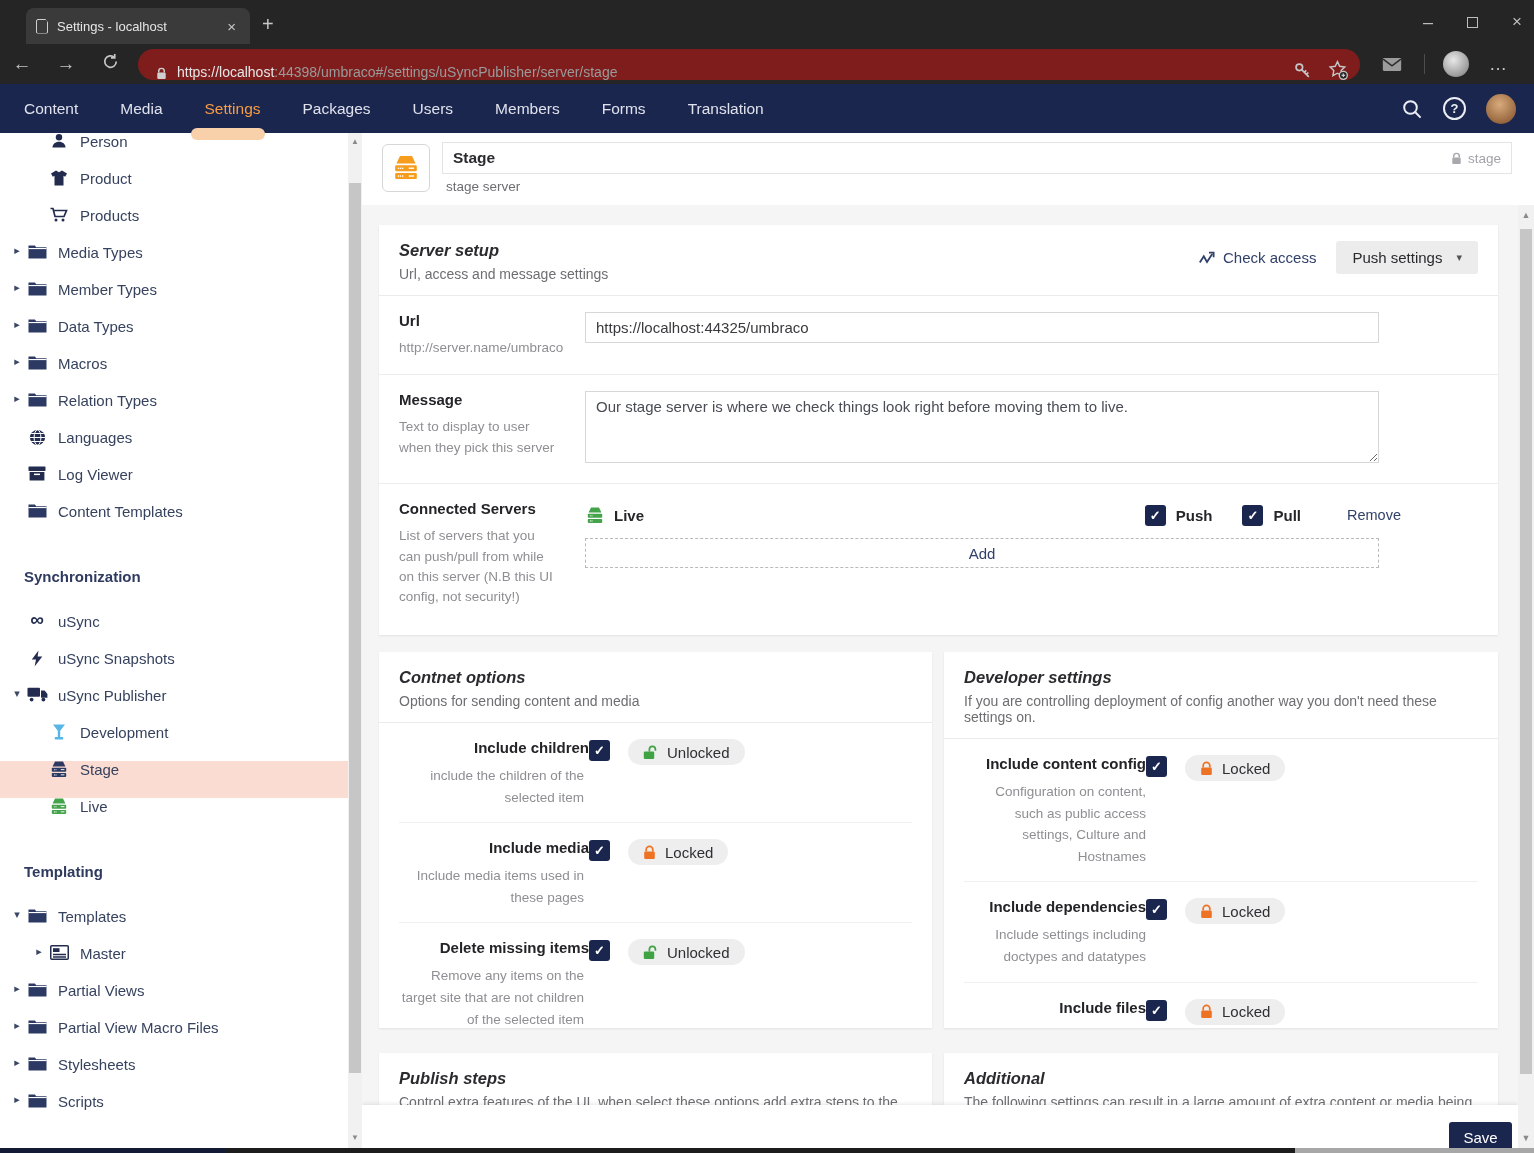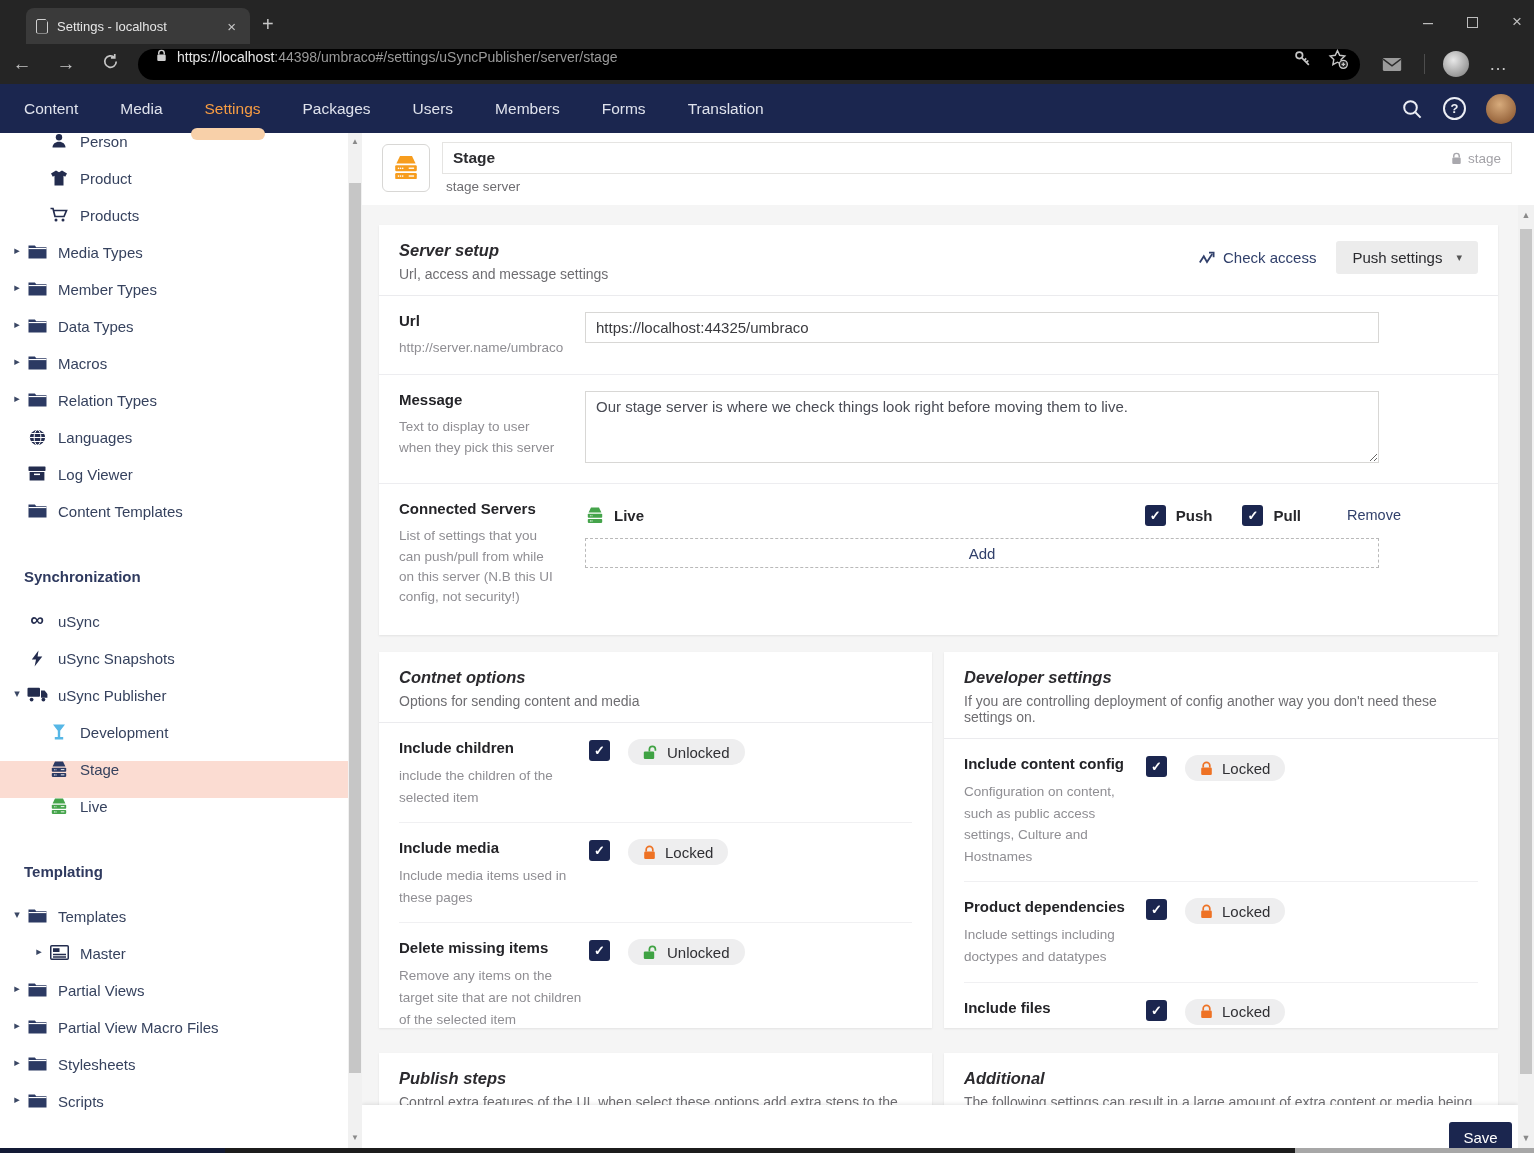--- a/index.html
+++ b/index.html
@@ -15,21 +15,21 @@
   .tab-title { color:#e6e6e6; font-size:13px; flex:1; white-space:nowrap; overflow:hidden; }
   .tab-close { color:#c7c7c7; font-size:15px; padding:0 4px; cursor:pointer; }
   .newtab { position:absolute; left:262px; top:14px; color:#c7c7c7; font-size:20px; line-height:20px; cursor:pointer; }
   .win-controls { position:absolute; right:12px; top:0; height:44px; display:flex; align-items:center; gap:34px; color:#bdbdbd; }
   .win-min { font-size:18px; cursor:pointer; }
   .win-max { width:11px; height:11px; border:1.5px solid #bdbdbd; cursor:pointer; }
   .win-close { font-size:17px; cursor:pointer; }
 
   .addressbar { position:absolute; left:0; top:44px; width:100%; height:40px; background:#252525; display:flex; align-items:center; }
   .nav-glyph { color:#c6c6c6; font-size:19px; width:44px; text-align:center; cursor:pointer; }
-  .urlfield { margin-left:6px; width:1222px; height:31px; background:#000000; border-radius:16px; display:flex; align-items:flex-start; padding:0 12px; }
+  .urlfield { margin-left:6px; width:1222px; height:31px; background:#7f1d1d; border-radius:16px; display:flex; align-items:flex-end; padding:0 12px; }
   .url-lock { margin:0 10px 0 6px; display:flex; }
   .url-text { font-size:14px; color:#e6e6e6; white-space:nowrap; overflow:hidden; flex:1; }
   .url-text .dim { color:#9a9a9a; }
   .field-ico { margin-left:16px; display:flex; cursor:pointer; }
   .bar-ico { margin-left:22px; display:flex; cursor:pointer; }
   .bar-divider { width:1px; height:20px; background:#4d4d4d; margin-left:22px; }
   .browser-avatar { width:26px; height:26px; border-radius:50%; margin-left:18px; background:radial-gradient(circle at 40% 35%, #e8e8e8, #9a9a9a 70%, #6f6f6f); cursor:pointer; }
   .more-dots { color:#c6c6c6; font-size:18px; margin-left:20px; letter-spacing:1px; cursor:pointer; padding-right:8px; }
 
   
@@ -89,21 +89,21 @@
   .server-line .sname { font-size:15px; font-weight:bold; color:#26262a; margin-left:9px; }
   .server-line .spacer { flex:1; }
   .cb { width:21px; height:21px; background:#1b264f; border-radius:3px; color:#fff; font-size:13px; font-weight:bold; display:flex; align-items:center; justify-content:center; cursor:pointer; flex:none; }
   .cb-label { font-size:15px; font-weight:bold; color:#26262a; margin-left:10px; }
   .pullgrp { margin-left:30px; display:flex; align-items:center; }
   .pushgrp { display:flex; align-items:center; }
   .remove-link { margin-left:46px; font-size:14.5px; color:#31406b; cursor:pointer; }
   .add-box { margin-top:8px; width:794px; height:30px; border:1px dashed #b9b9b9; display:flex; align-items:center; justify-content:center; font-size:15px; color:#31406b; cursor:pointer; }
 
   .opt-row { display:flex; padding:16px 0 14px 0; border-bottom:1px solid #f0f0f2; margin:0 20px; }
-  .opt-label { width:190px; flex:none; }
+  .opt-label { width:190px; flex:none;text-align:right; }
   .opt-label .ol { font-size:15px; font-weight:bold; color:#242428; }
   .opt-label .od { font-size:13.5px; color:#8f8e93; line-height:1.6; margin-top:9px; max-width:185px; }
   .opt-cb { margin-top:1px; }
   .pill { margin-left:18px; height:26px; background:#eeeeef; border-radius:14px; display:inline-flex; align-items:center; padding:0 15px; gap:9px; font-size:15px; color:#2f2f33; flex:none; align-self:flex-start; margin-top:0; }
   .rcol .opt-label { width:182px; }
 
   .footer-bar { position:absolute; left:0; top:972px; width:1156px; height:43px; background:#fff; box-shadow:0 -1px 4px rgba(0,0,0,0.10); z-index:6; }
   .save-btn { position:absolute; right:6px; top:17px; width:63px; height:30px; background:#1b264f; color:#fff; border:none; border-radius:3px; font-family:inherit; font-size:15px; cursor:pointer; }
 
   .ct-scroll { position:absolute; right:0; top:72px; width:16px; height:943px; background:#f1f1f1; z-index:7; }
@@ -532,21 +532,21 @@
             <div class="pl">Message</div>
             <div class="ph">Text to display to user when they pick this server</div>
           </div>
           <div class="prop-ctl">
             <textarea class="txt-area" style="">Our stage server is where we check things look right before moving them to live.</textarea>
           </div>
         </div>
         <div class="prop-row">
           <div class="prop-label">
             <div class="pl">Connected Servers</div>
-            <div class="ph">List of settings that you can push/pull from while on this server (N.B this UI config, not security!)</div>
+            <div class="ph">List of servers that you can push/pull from while on this server (N.B this UI config, not security!)</div>
           </div>
           <div class="prop-ctl">
             <div class="server-line">
               <svg width="20" height="17" viewBox="0 0 20 17" fill="#45a44b">
                   <path d="M6 0.5 h8 l2.4 5 H3.6 Z"></path>
                   <rect x="2.8" y="6.7" width="14.4" height="4" rx="0.8"></rect>
                   <rect x="2.8" y="11.9" width="14.4" height="4" rx="0.8"></rect>
                   <g fill="#fff">
                     <circle cx="5.4" cy="8.7" r="0.55"></circle>
                     <circle cx="7" cy="8.7" r="0.55"></circle>
@@ -634,21 +634,21 @@
           <span class="pill">
             <svg width="13" height="15" viewBox="0 0 13 15">
                 <path d="M3.2 6.5 V4.6 a3.3 3.3 0 0 1 6.6 0 V6.5" fill="none" stroke="#ee7224" stroke-width="1.7"></path>
                 <rect x="1.2" y="6.5" width="10.6" height="7.4" rx="1.2" fill="#ee7224"></rect>
               </svg>
             <span>Locked</span>
           </span>
         </div>
         <div class="opt-row">
           <div class="opt-label">
-            <div class="ol">Product dependencies</div>
+            <div class="ol">Include dependencies</div>
             <div class="od">Include settings including doctypes and datatypes</div>
           </div>
           <span class="cb opt-cb">✓</span>
           <span class="pill">
             <svg width="13" height="15" viewBox="0 0 13 15">
                 <path d="M3.2 6.5 V4.6 a3.3 3.3 0 0 1 6.6 0 V6.5" fill="none" stroke="#ee7224" stroke-width="1.7"></path>
                 <rect x="1.2" y="6.5" width="10.6" height="7.4" rx="1.2" fill="#ee7224"></rect>
               </svg>
             <span>Locked</span>
           </span>

